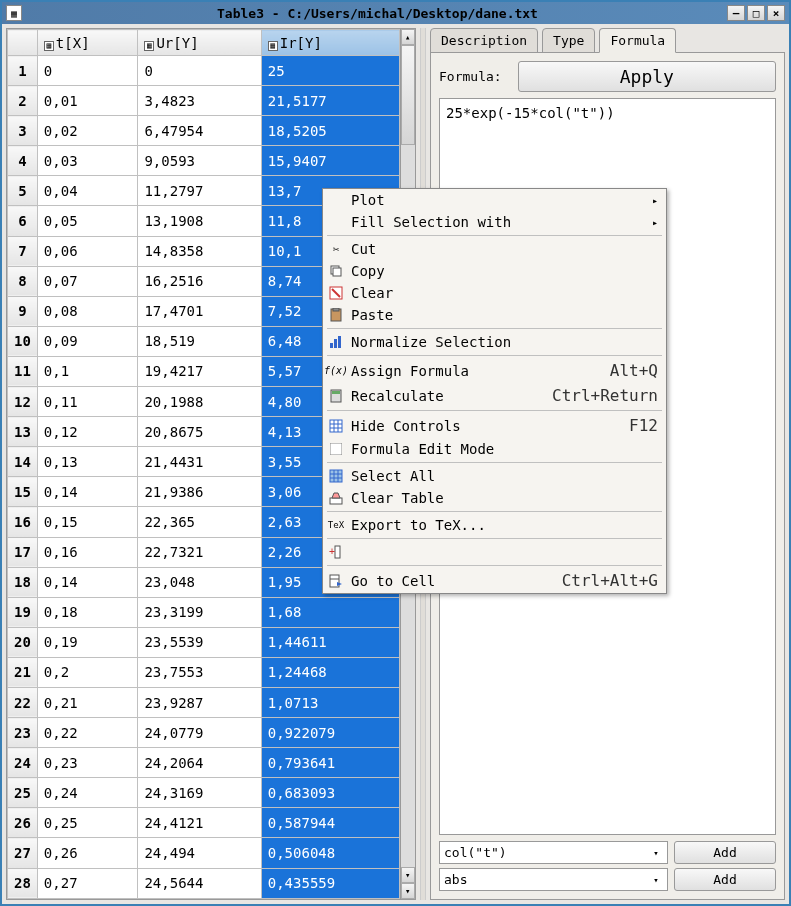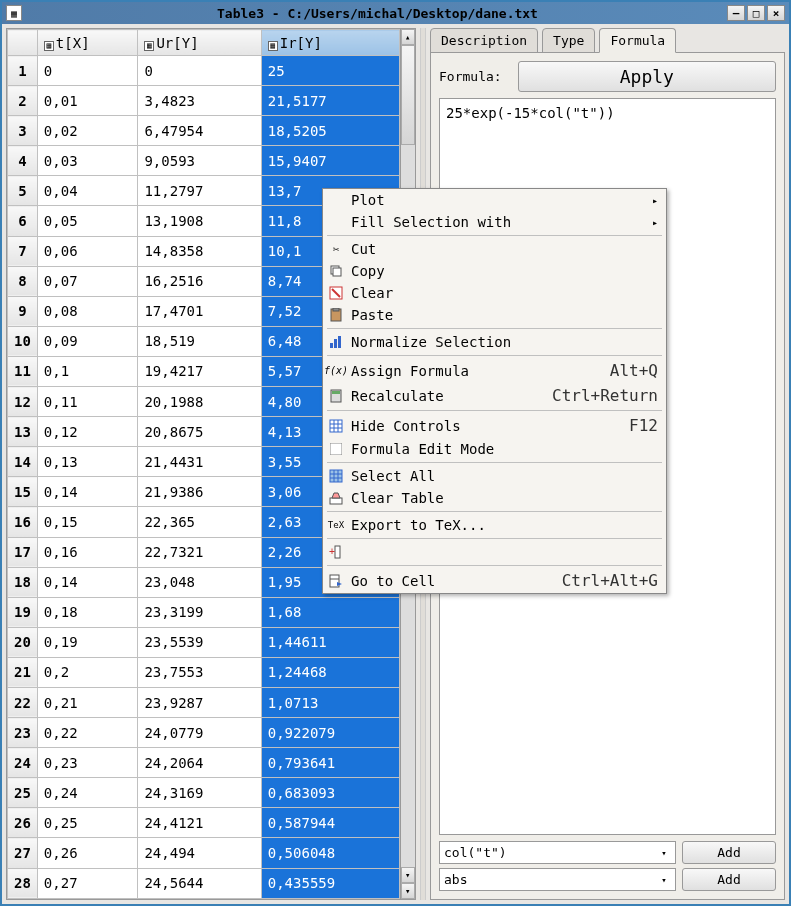--- a/index.html
+++ b/index.html
@@ -216,21 +216,21 @@
   padding: 2px 4px;
   font-size: 13px;
 }
 .combo-arrow {
   width: 14px;
   text-align: center;
   cursor: pointer;
   font-size: 9px;
 }
 .add-btn {
-  width: 94px;
+  width: 102px;
   padding: 3px 8px;
   background: linear-gradient(#f8f8f8,#e0e0e0);
   border: 1px solid #999;
   border-radius: 3px;
   cursor: pointer;
   font-family: inherit;
   font-size: 13px;
 }
 .context-menu {
   position: absolute;

